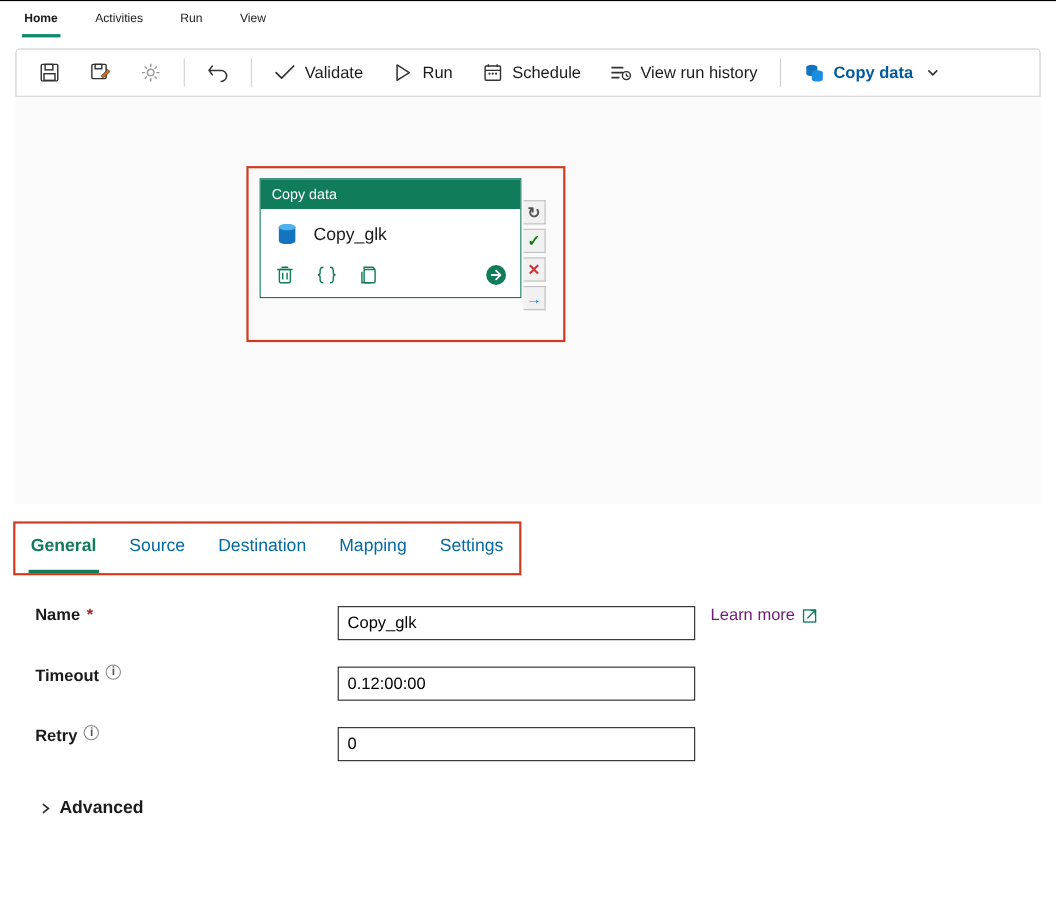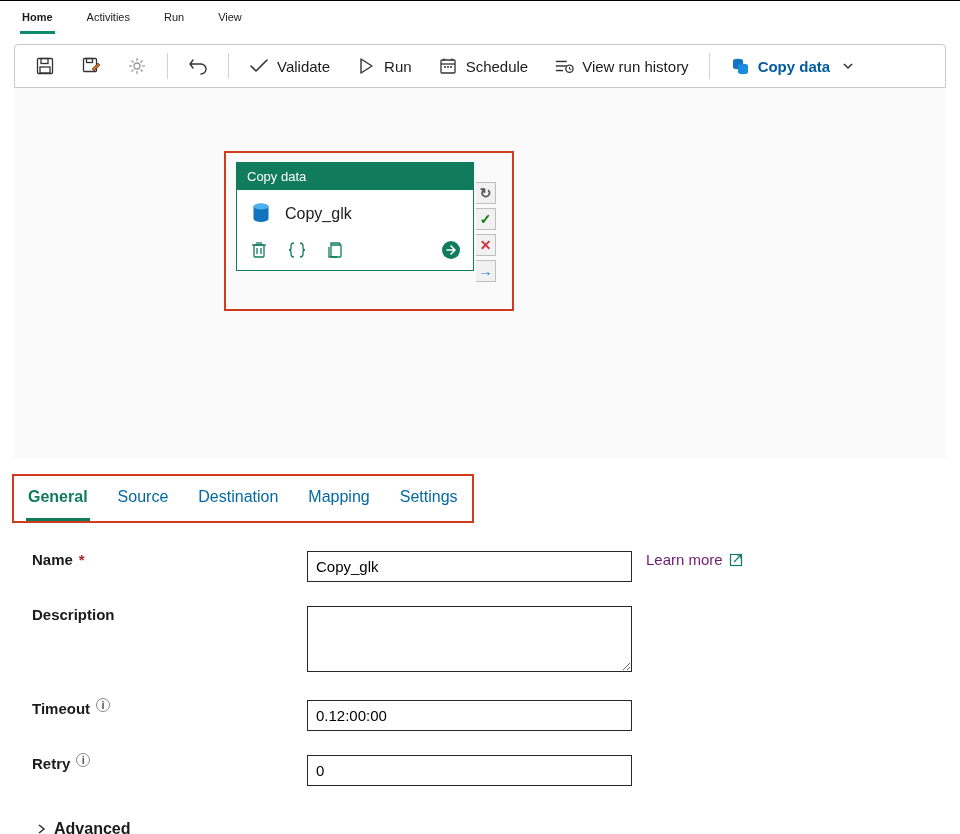--- a/index.html
+++ b/index.html
@@ -247,26 +247,20 @@
         <span>Learn more</span>
         <span>
           <svg width="14" height="14" viewBox="0 0 14 14">
               <rect x="1.5" y="1.5" width="11" height="11" fill="none" stroke="#107c66" stroke-width="1.2"></rect>
               <path d="M5 9 L12 2 M8 2 H12 V6" fill="none" stroke="#107c66" stroke-width="1.2"></path>
             </svg>
         </span>
       </a>
     </div>
 
-    <div class="row">
-      <div class="label">Description</div>
-      <div class="field">
-        <textarea style=""></textarea>
-      </div>
-    </div>
 
     <div class="row">
       <div class="label">
         <span>Timeout</span>
         <span class="info-icon">i</span>
       </div>
       <div class="field">
         <input type="text" value="0.12:00:00" style="">
       </div>
     </div>

